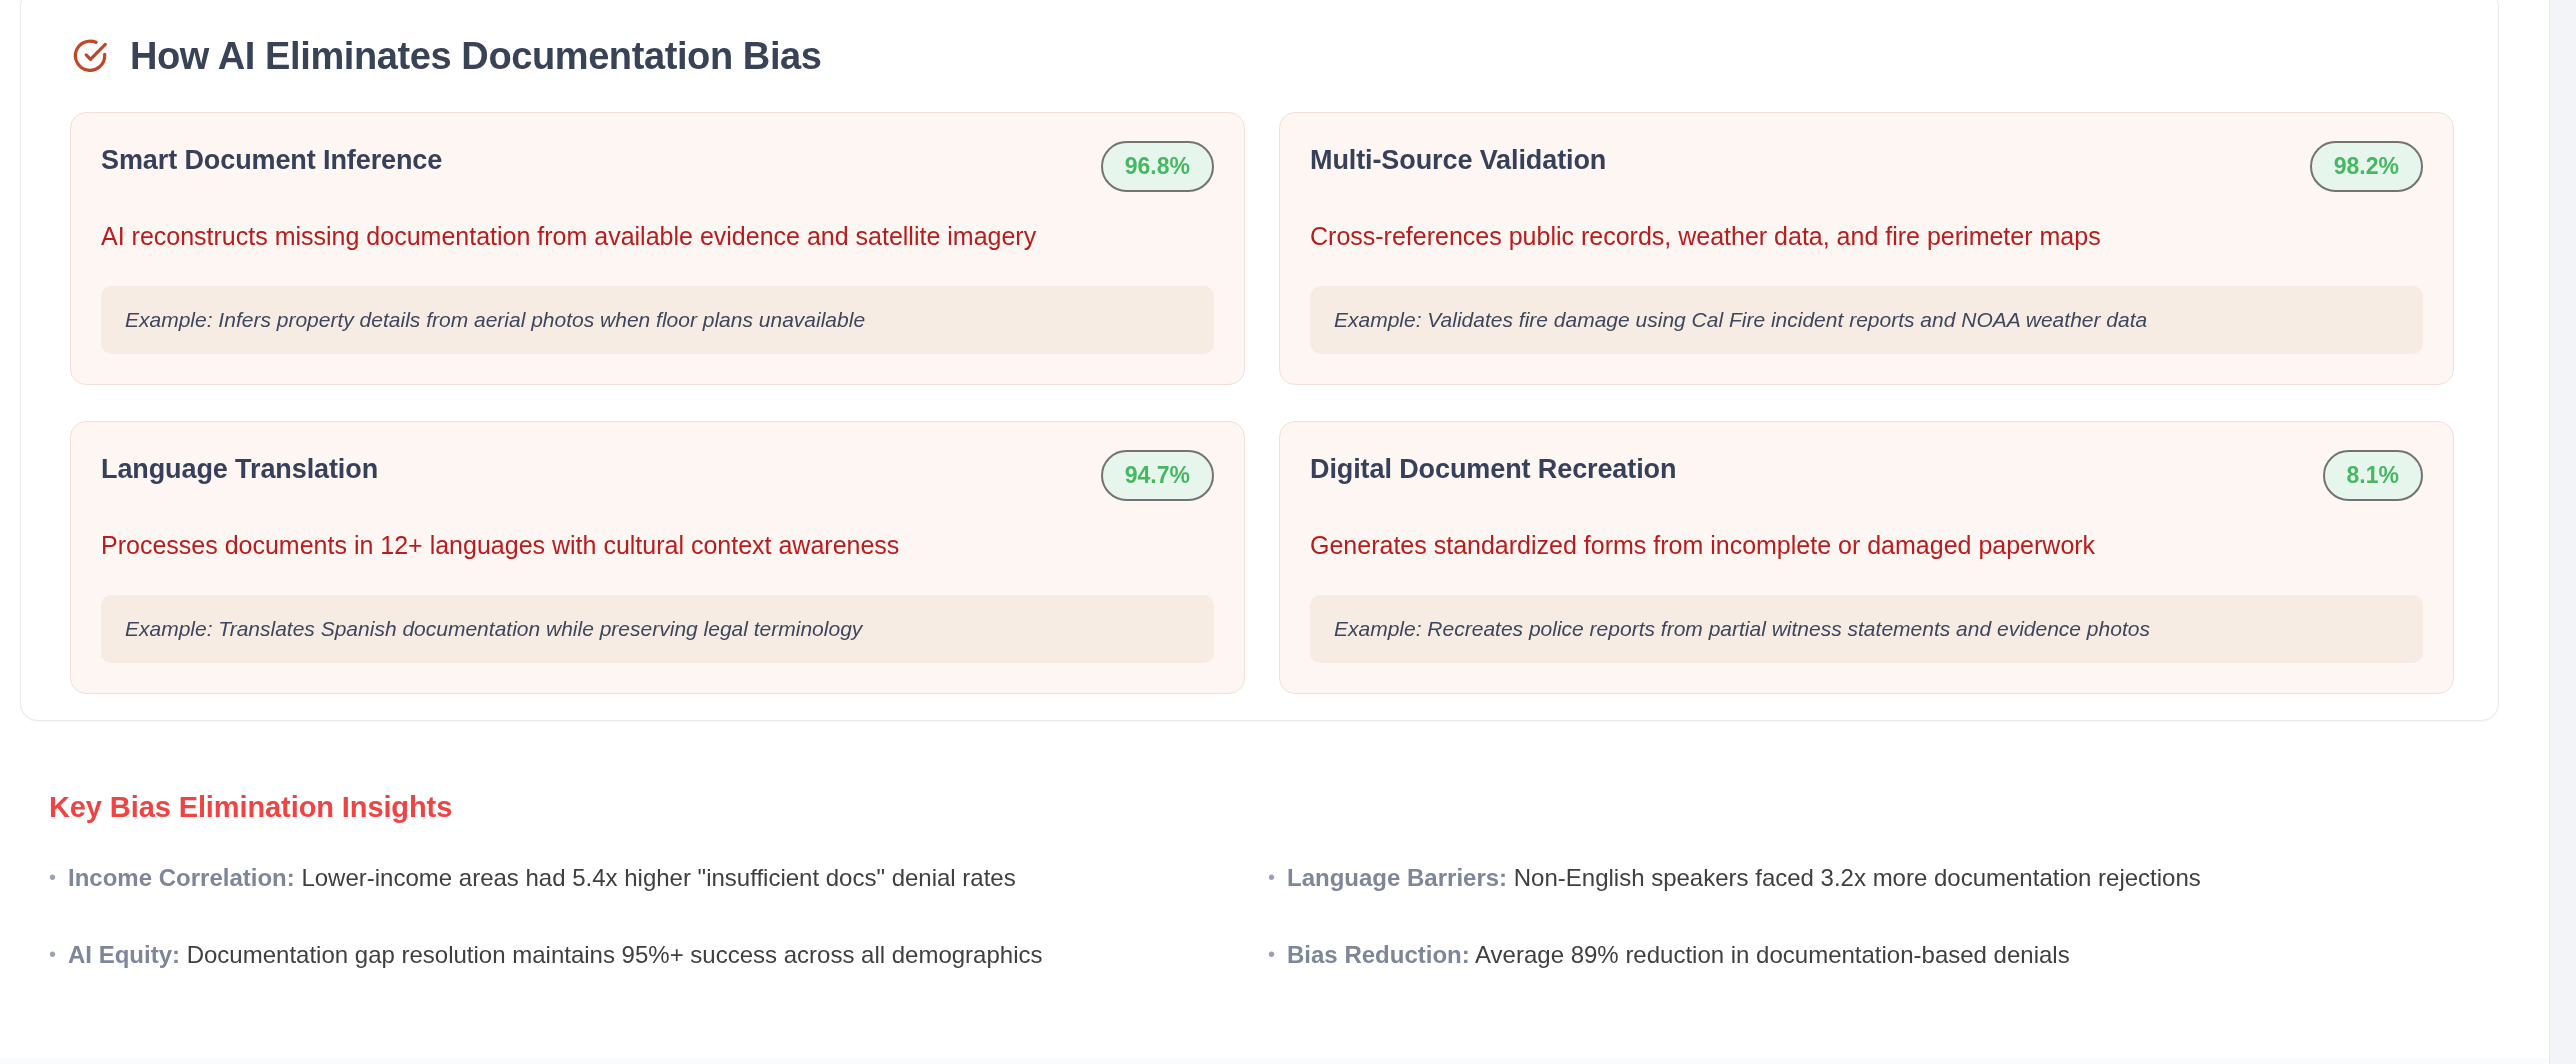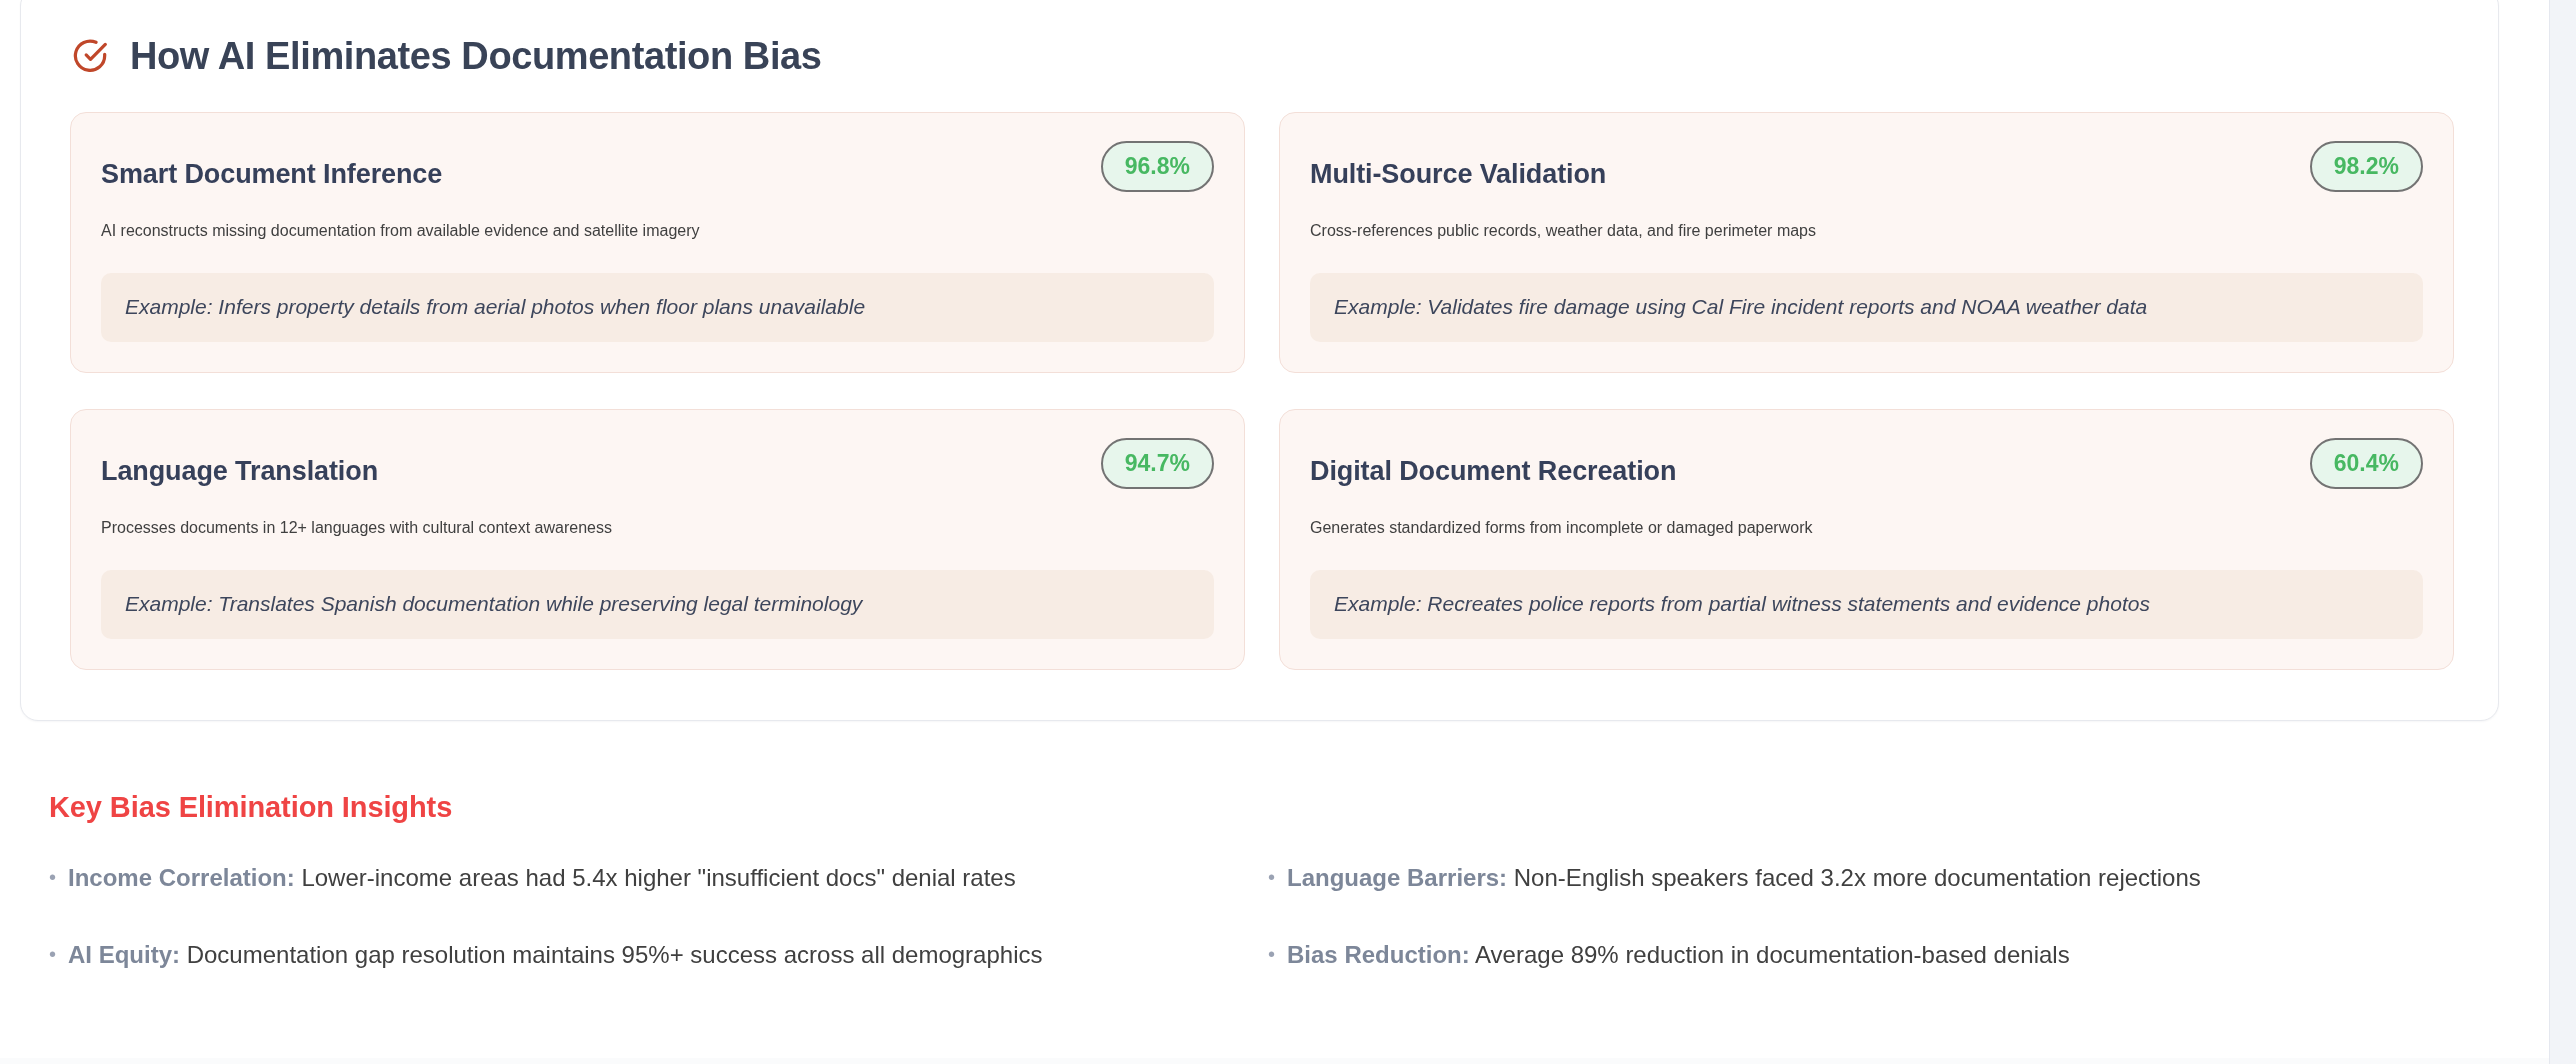--- a/index.html
+++ b/index.html
@@ -108,21 +108,21 @@
   .feature-card {
     background: #fdf6f3;
     border: 1px solid #f3dfd8;
     border-radius: 16px;
     padding: 28px 30px 30px 30px;
     min-height: 255px;
   }
 
   .card-top {
     display: flex;
-    align-items: flex-end;
+    align-items: flex-start;
     justify-content: space-between;
     gap: 36px;
   }
 
   .card-title {
     font-size: 27px;
     line-height: 1.25;
     font-weight: 700;
     letter-spacing: -0.1px;
     color: #36405a;
@@ -137,23 +137,23 @@
     color: #47b862;
     font-size: 23px;
     font-weight: 700;
     line-height: 1;
     padding: 12px 22px;
     white-space: nowrap;
   }
 
   .card-desc {
     margin-top: 28px;
-    font-size: 16px;
+    font-size: 25px;
     line-height: 1.35;
-    color: #404040;
+    color: #b91c1c;
     font-weight: 400;
   }
 
   .card-example {
     margin-top: 32px;
     background: #f7ece4;
     border-radius: 10px;
     padding: 20px 24px;
     font-size: 21px;
     line-height: 1.35;
@@ -252,21 +252,21 @@
             <h2 class="card-title">Language Translation</h2>
             <span class="accuracy-badge">94.7%</span>
           </div>
           <p class="card-desc">Processes documents in 12+ languages with cultural context awareness</p>
           <div class="card-example">Example: Translates Spanish documentation while preserving legal terminology</div>
         </article>
 
         <article class="feature-card">
           <div class="card-top">
             <h2 class="card-title">Digital Document Recreation</h2>
-            <span class="accuracy-badge">60.4%</span>
+            <span class="accuracy-badge">8.1%</span>
           </div>
           <p class="card-desc">Generates standardized forms from incomplete or damaged paperwork</p>
           <div class="card-example">Example: Recreates police reports from partial witness statements and evidence photos</div>
         </article>
 
       </div>
     </section>
 
     <section class="insights">
       <h2 class="insights-title">Key Bias Elimination Insights</h2>

